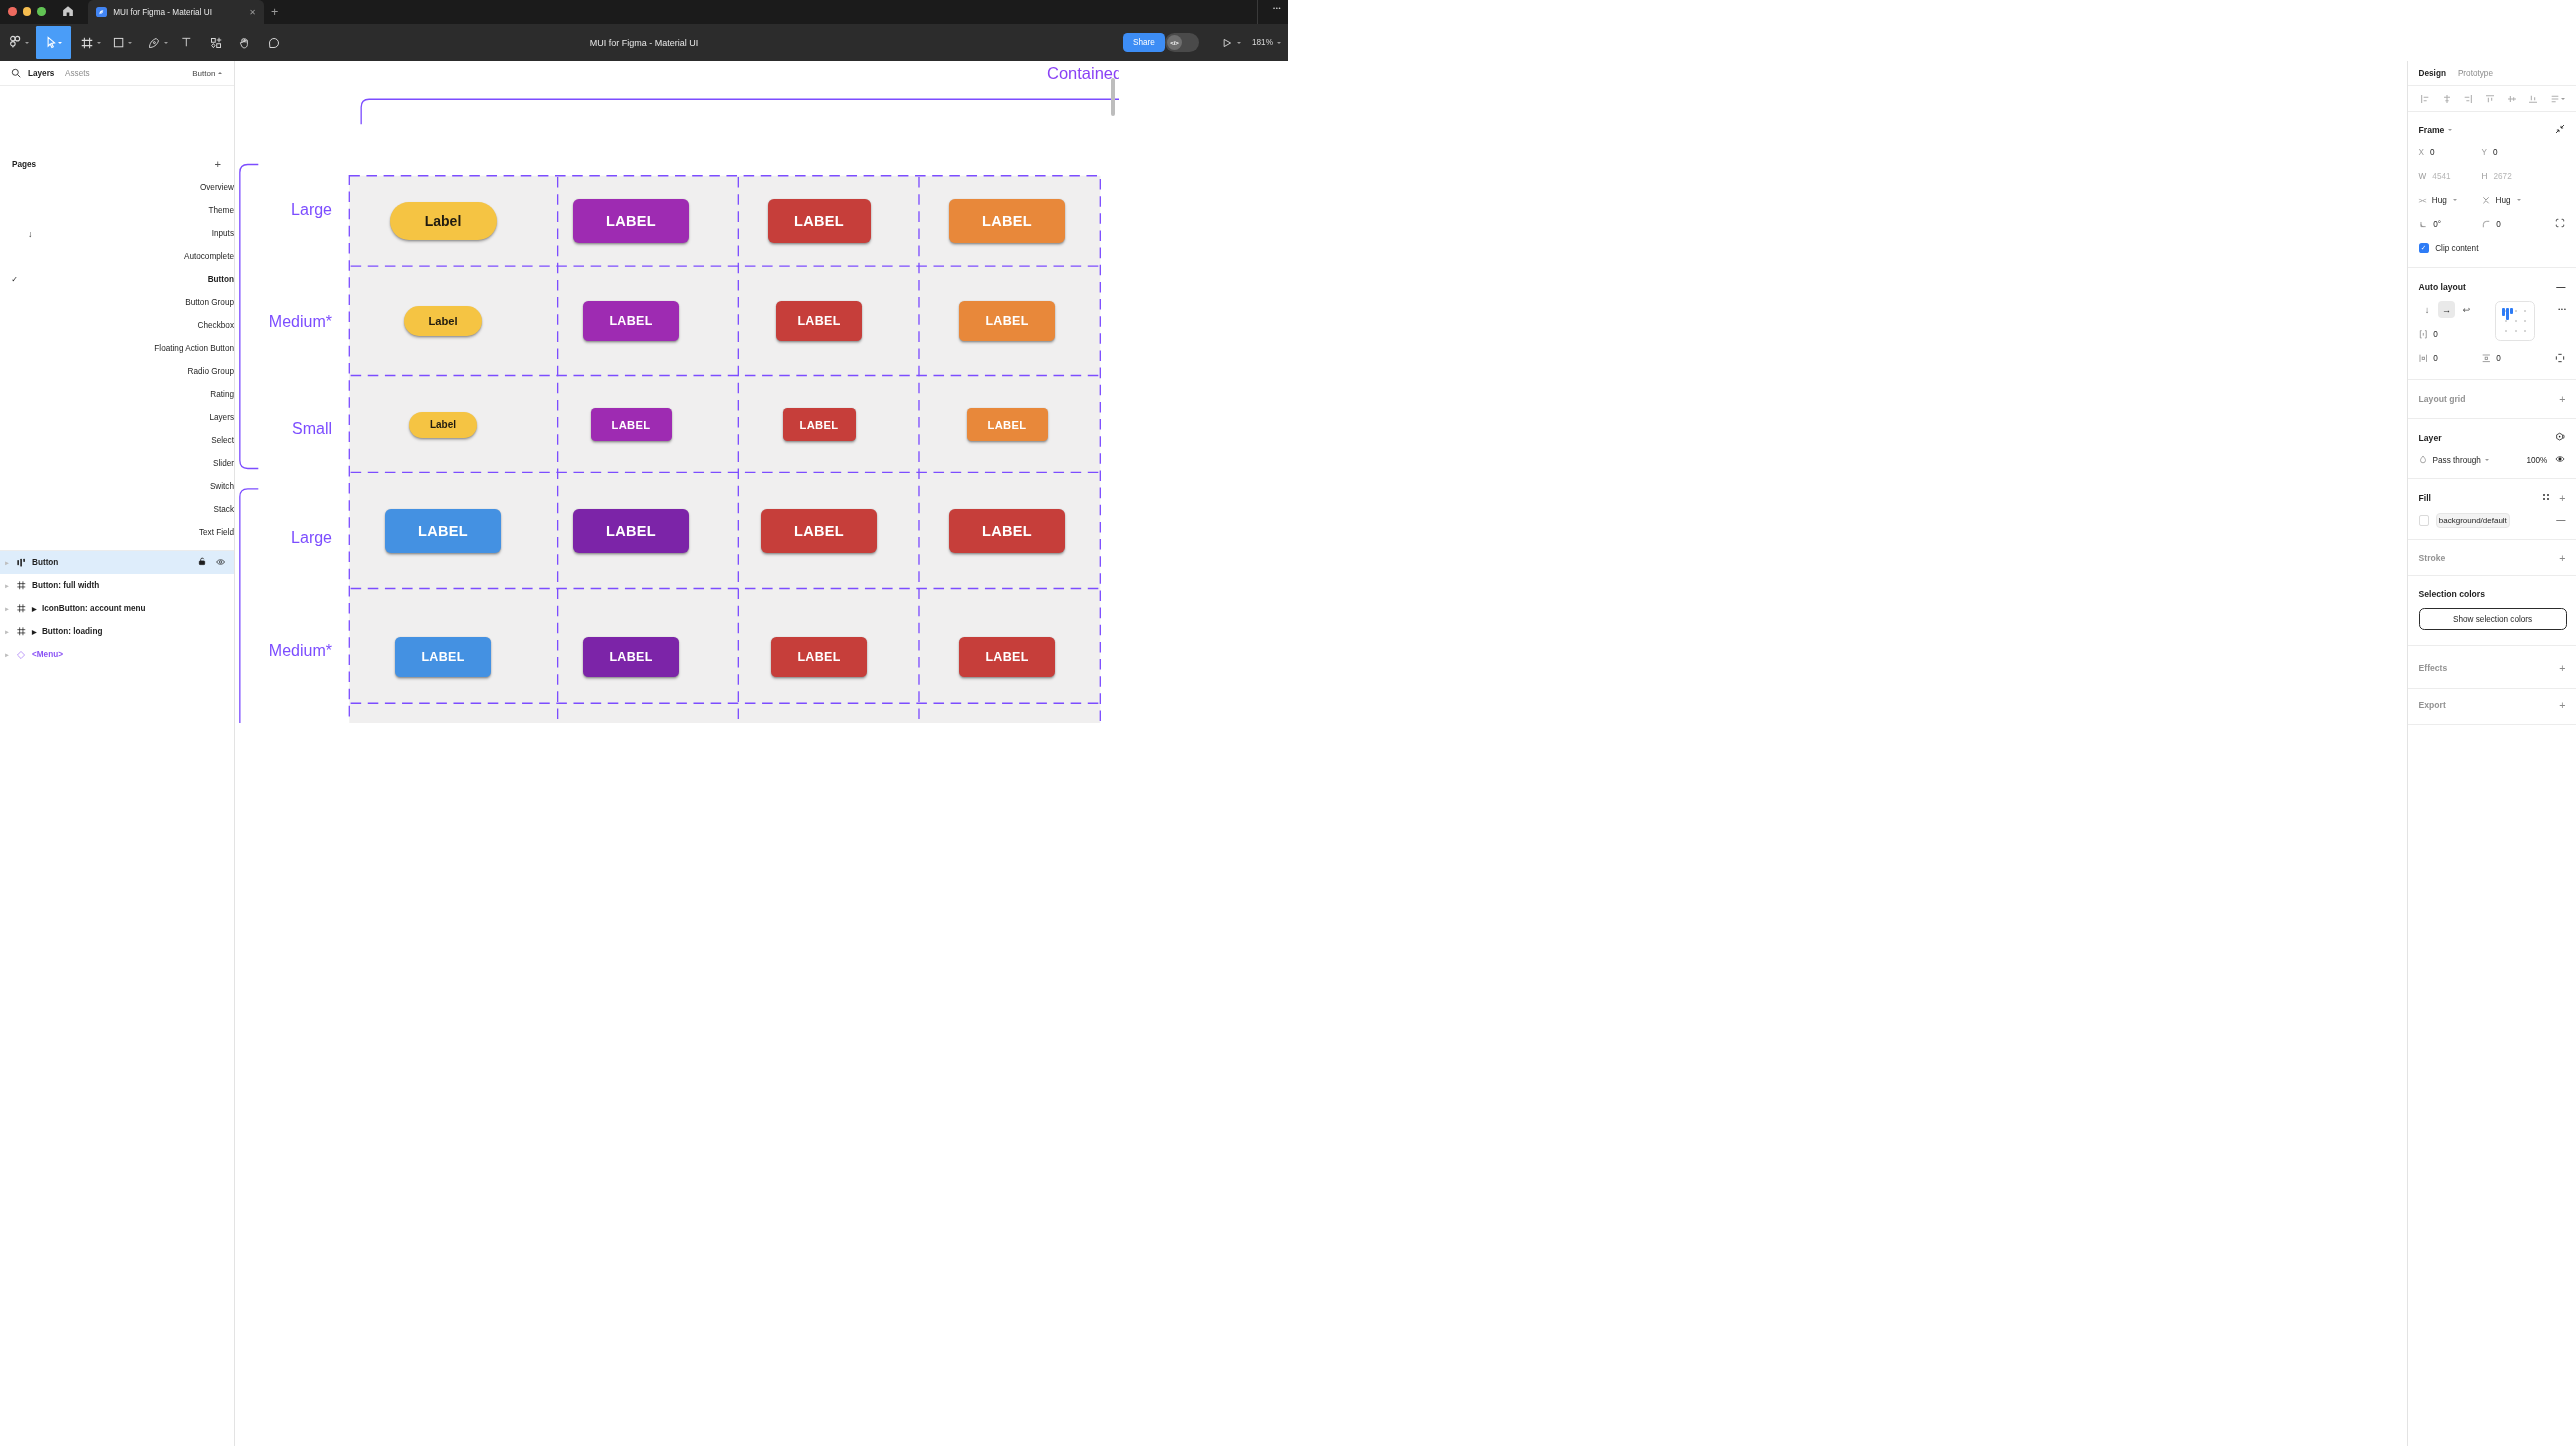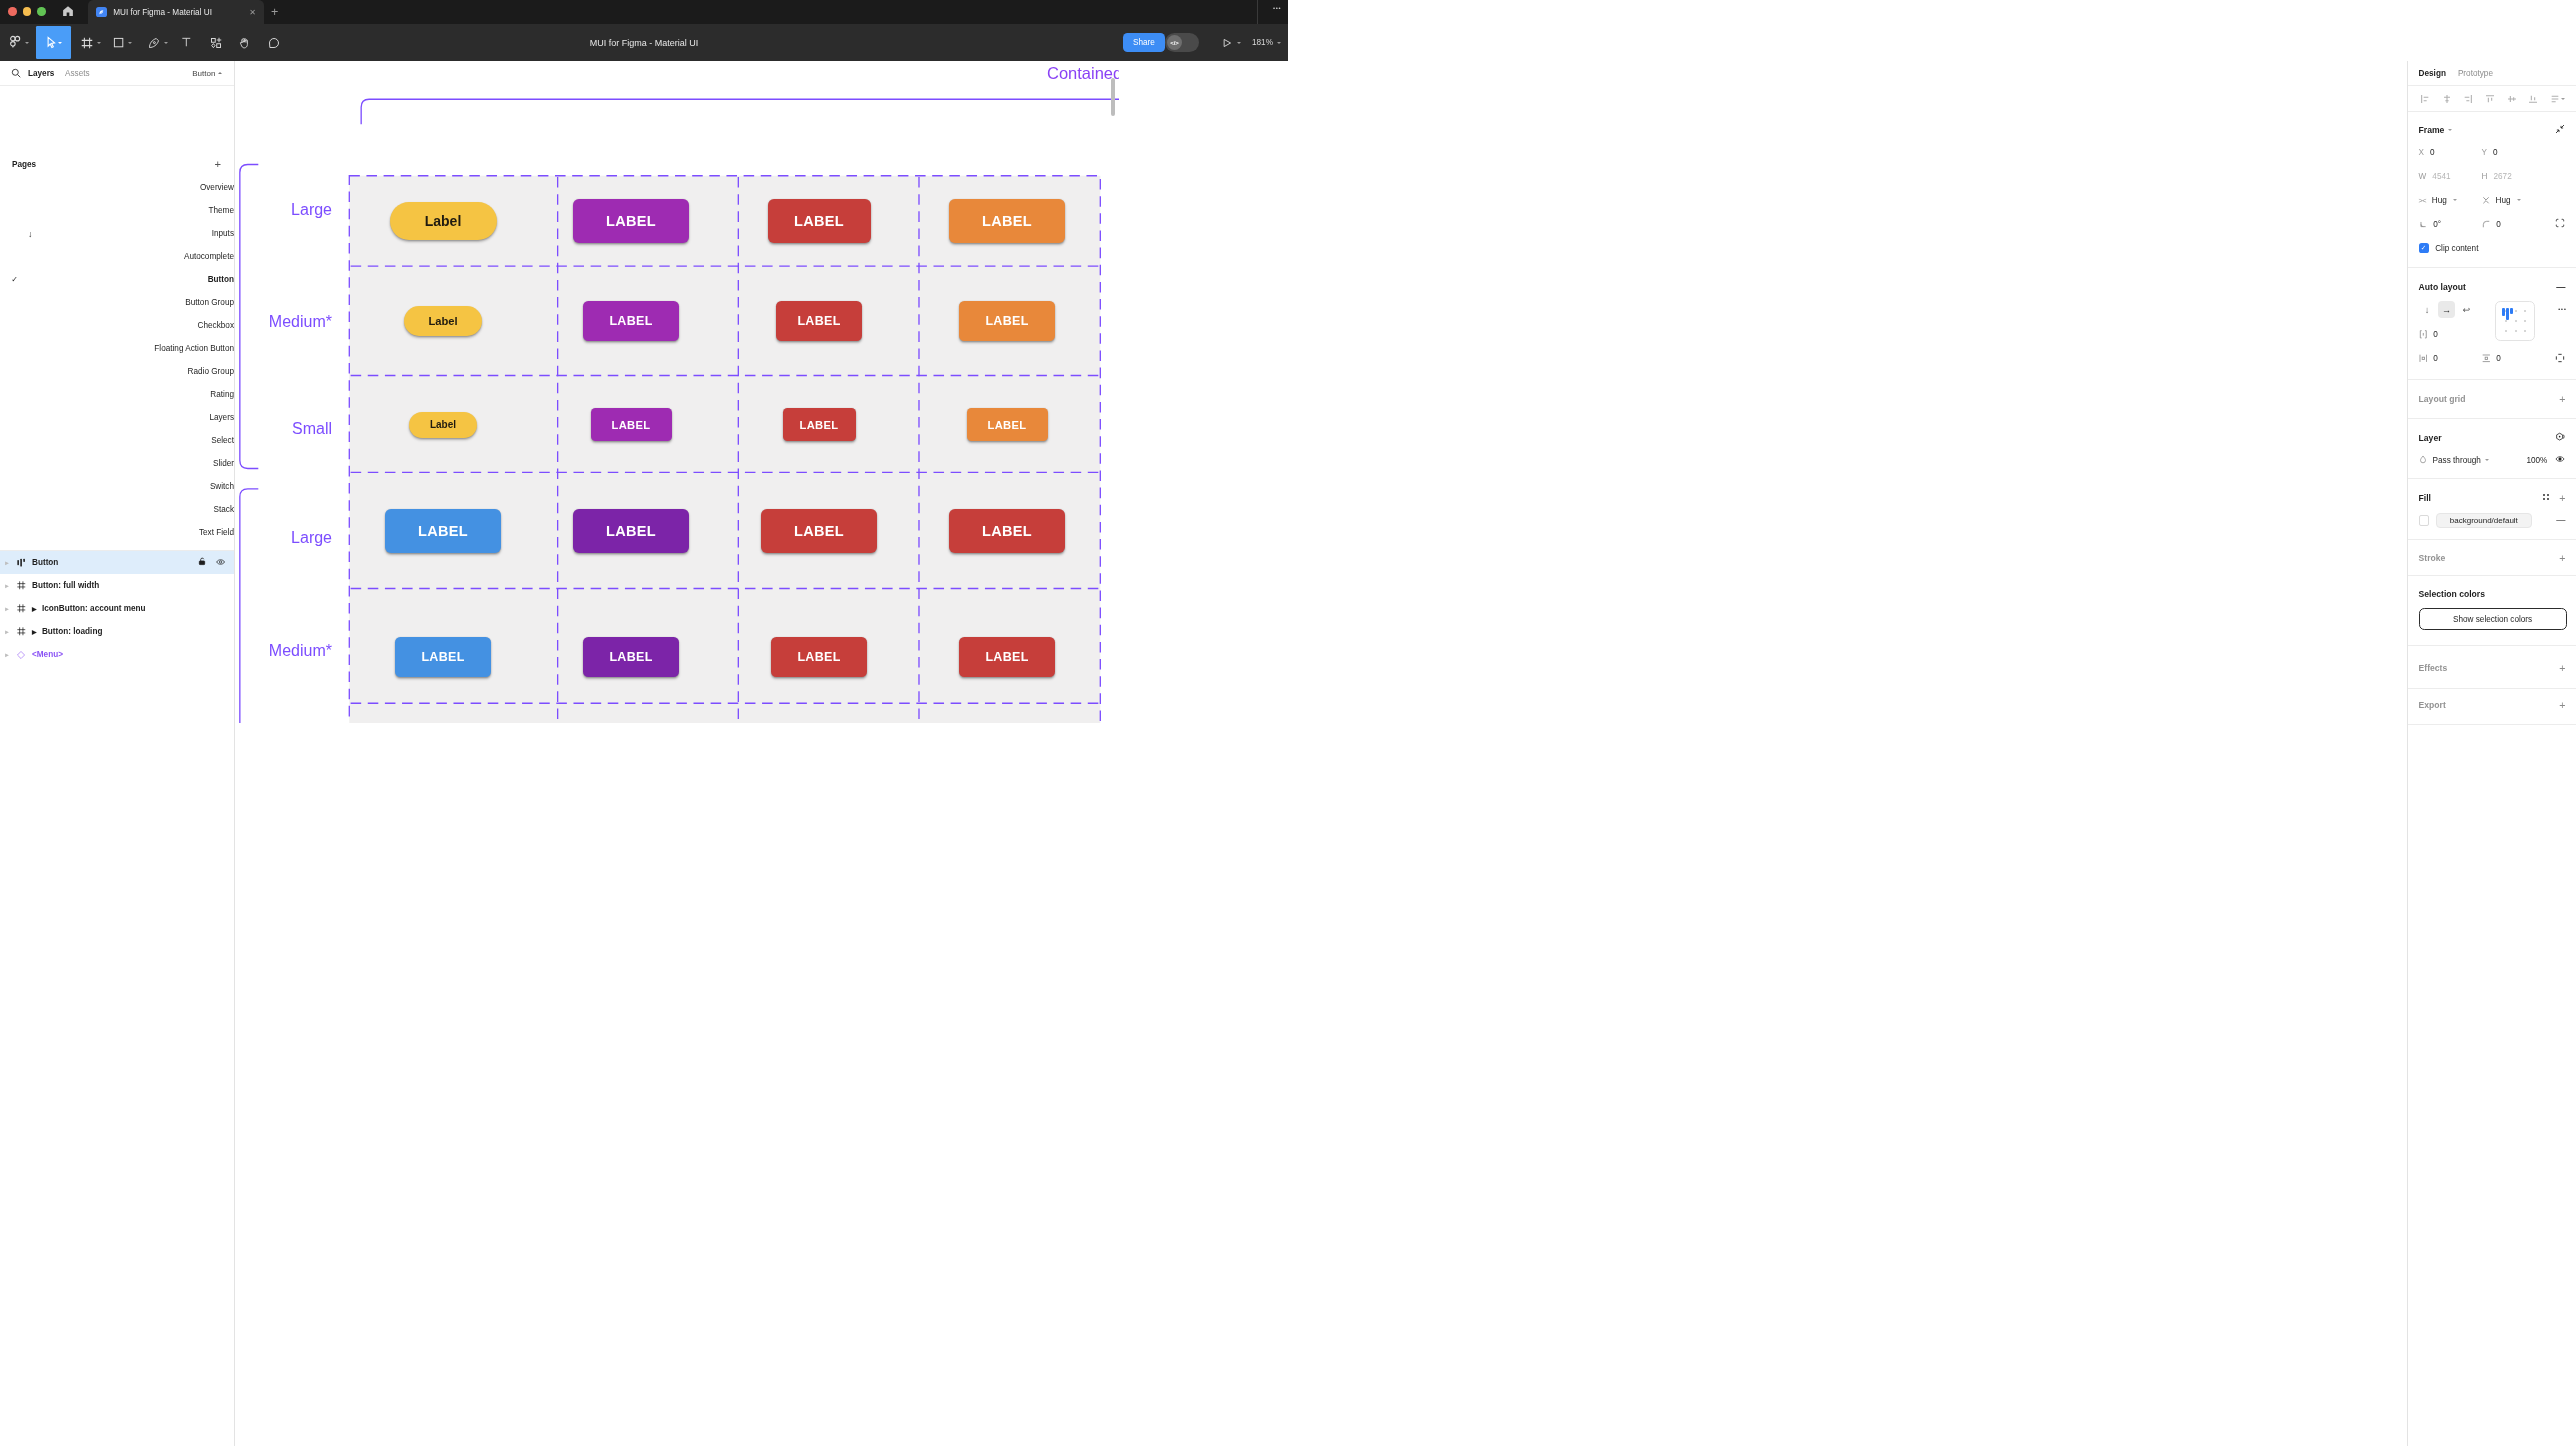--- a/index.html
+++ b/index.html
@@ -140,21 +140,21 @@
     font-size:6.6px; display:flex; align-items:center; justify-content:center; margin-right:6.6px; }
   .dir-btn { width:17px; height:17px; display:flex; align-items:center; justify-content:center;
     font-size:9.2px; color:#555; border-radius:4px; margin-right:2.6px; }
   .dir-active { background:#E9E9E9; color:#1E1E1E; }
   .alt-grid { position:absolute; right:41px; top:33px; width:40px; height:40px;
     border:0.7px solid #E3E3E3; border-radius:5.3px; }
   .alt-grid i { position:absolute; width:2px; height:2px; border-radius:50%; background:#C9C9C9; }
   .alt-bar { position:absolute; background:#2E7CF6; border-radius:1px; width:2.6px; }
   .more-dots { position:absolute; right:9.2px; top:38px; color:#1E1E1E; font-size:9.2px;
     letter-spacing:1px; font-weight:700; }
-  .chip { background:#F3F3F3; border:0.7px solid #E6E6E6; border-radius:4px; padding:2px 13px;
+  .chip { background:#F3F3F3; border:0.7px solid #E6E6E6; border-radius:4px; padding:2px 2px;
     font-size:8px; }
   .swatch { width:10.6px; height:10.6px; border:0.7px solid #DADADA; border-radius:2px; background:#fff; }
   .sel-btn { display:block; margin:4px 10.6px 0; width:148px; height:22.4px; background:#fff;
     border:0.7px solid #2C2C2C; border-radius:5.3px; font-size:8.2px; color:#1E1E1E;
     font-family:"Liberation Sans", sans-serif; }
   .spacer { flex:1; }
   .icell { display:flex; align-items:center; }
 </style>
 </head>
 <body>

